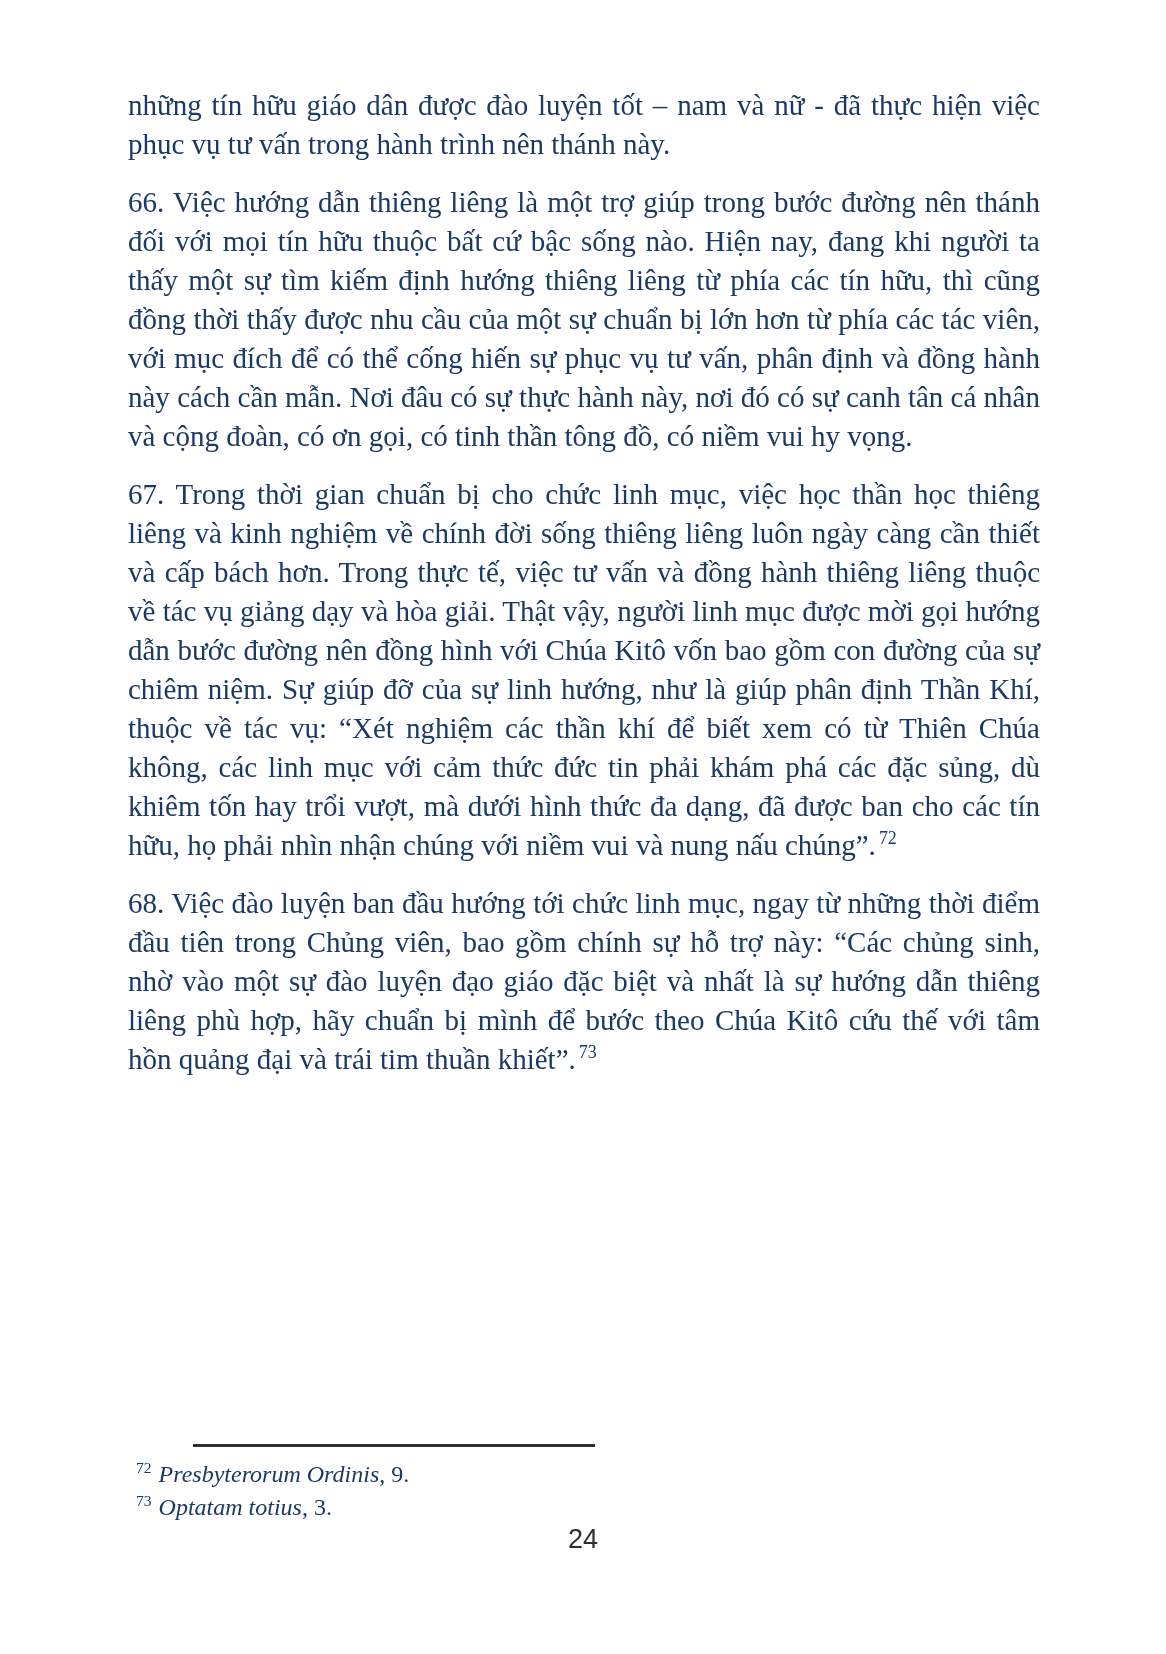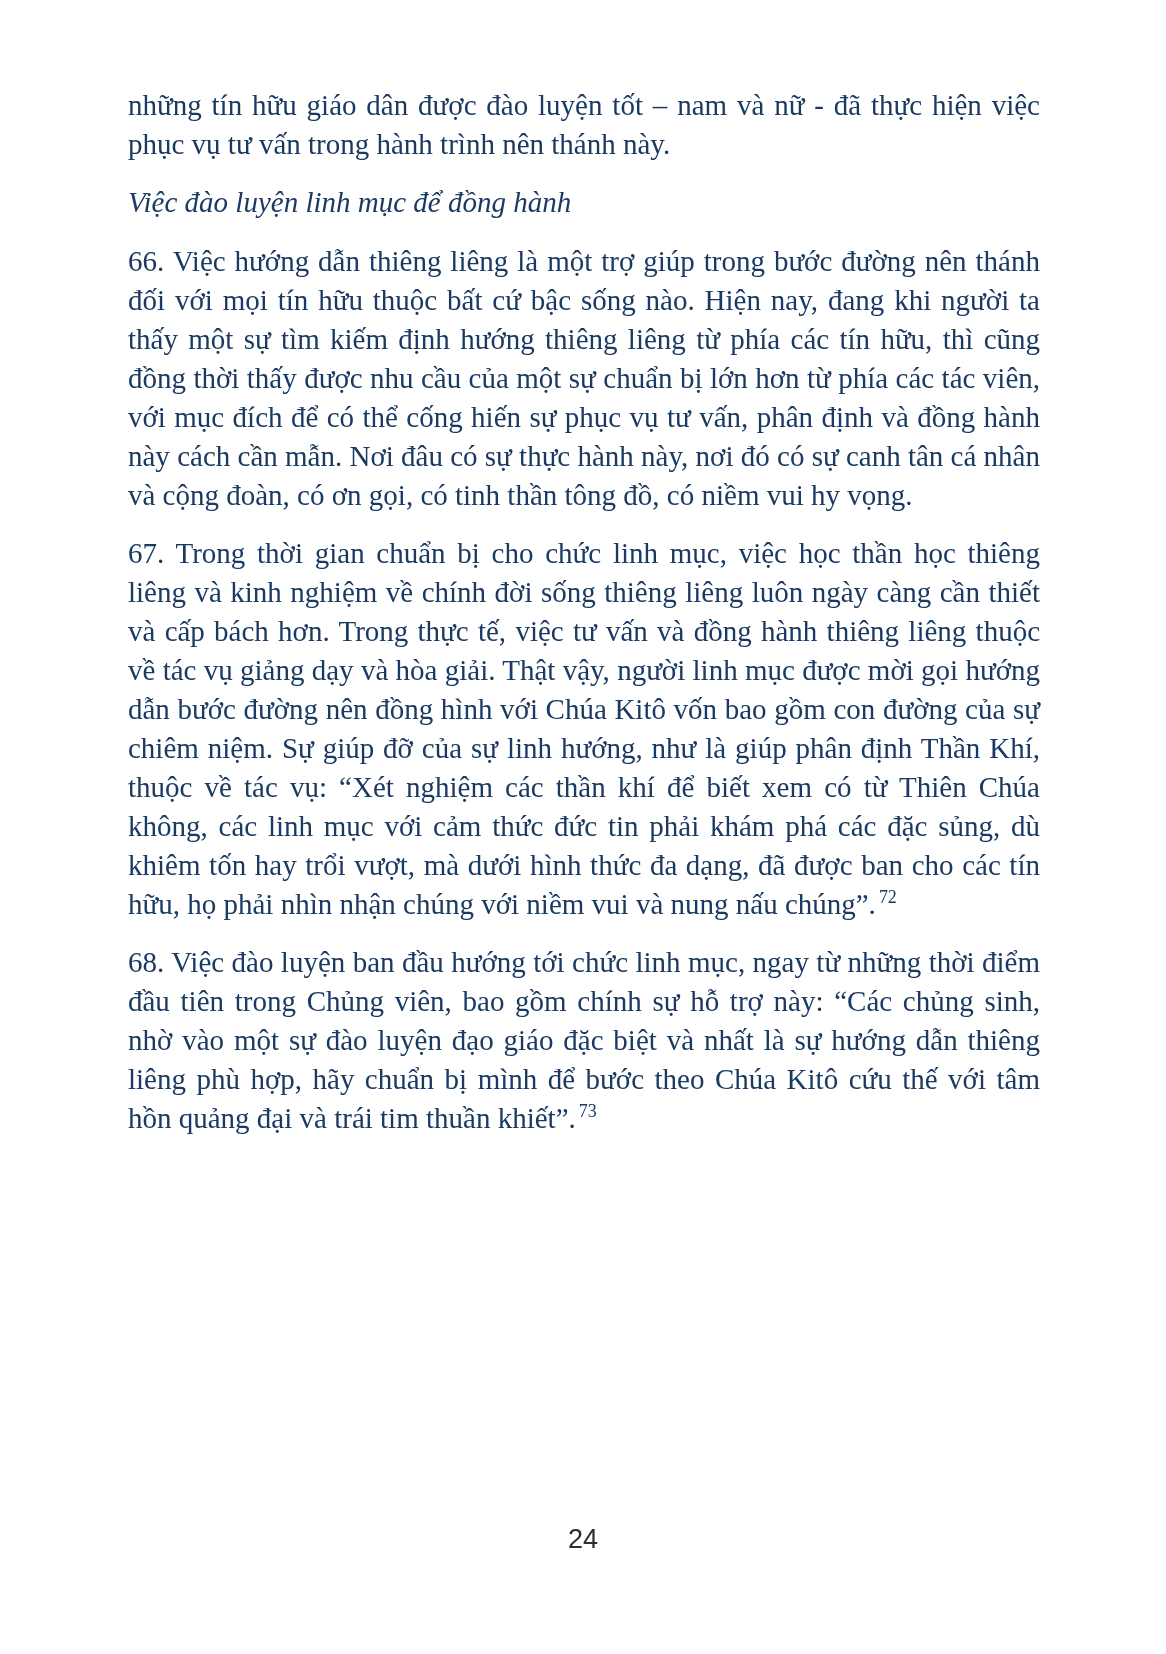--- a/index.html
+++ b/index.html
@@ -73,27 +73,33 @@
 </style>
 </head>
 <body>
 
 <div class="page">
 
   <div class="content">
 
     <p><span>những tín hữu giáo dân được đào luyện tốt – nam và nữ - đã thực hiện việc phục vụ tư vấn trong hành trình nên thánh này.</span></p>
 
-    <p class="section-heading">Việc đào luyện linh mục để đồng hành</p>
 
     <p><span class="para-number">66</span><span>. </span><span>Việc hướng dẫn thiêng liêng là một trợ giúp trong bước đường nên thánh đối với mọi tín hữu thuộc bất cứ bậc sống nào. Hiện nay, đang khi người ta thấy một sự tìm kiếm định hướng thiêng liêng từ phía các tín hữu, thì cũng đồng thời thấy được nhu cầu của một sự chuẩn bị lớn hơn từ phía các tác viên, với mục đích để có thể cống hiến sự phục vụ tư vấn, phân định và đồng hành này cách cần mẫn. Nơi đâu có sự thực hành này, nơi đó có sự canh tân cá nhân và cộng đoàn, có ơn gọi, có tinh thần tông đồ, có niềm vui hy vọng.</span></p>
 
     <p><span class="para-number">67</span><span>. </span><span>Trong thời gian chuẩn bị cho chức linh mục, việc học thần học thiêng liêng và kinh nghiệm về chính đời sống thiêng liêng luôn ngày càng cần thiết và cấp bách hơn. Trong thực tế, việc tư vấn và đồng hành thiêng liêng thuộc về tác vụ giảng dạy và hòa giải. Thật vậy, người linh mục được mời gọi hướng dẫn bước đường nên đồng hình với Chúa Kitô vốn bao gồm con đường của sự chiêm niệm. Sự giúp đỡ của sự linh hướng, như là giúp phân định Thần Khí, thuộc về tác vụ: “Xét nghiệm các thần khí để biết xem có từ Thiên Chúa không, các linh mục với cảm thức đức tin phải khám phá các đặc sủng, dù khiêm tốn hay trổi vượt, mà dưới hình thức đa dạng, đã được ban cho các tín hữu, họ phải nhìn nhận chúng với niềm vui và nung nấu chúng”.</span><sup class="fn-ref">72</sup></p>
 
     <p><span class="para-number">68</span><span>. </span><span>Việc đào luyện ban đầu hướng tới chức linh mục, ngay từ những thời điểm đầu tiên trong Chủng viên, bao gồm chính sự hỗ trợ này: “Các chủng sinh, nhờ vào một sự đào luyện đạo giáo đặc biệt và nhất là sự hướng dẫn thiêng liêng phù hợp, hãy chuẩn bị mình để bước theo Chúa Kitô cứu thế với tâm hồn quảng đại và trái tim thuần khiết”.</span><sup class="fn-ref">73</sup></p>
 
 
   </div>
 
+  <div class="footnote-area">
+    <div class="footnote-rule"></div>
+
+    <div class="footnote"><sup class="fn-marker">72</sup><span class="fn-source">Presbyterorum Ordinis</span><span>, 9.</span></div>
+
+    <div class="footnote"><sup class="fn-marker">73</sup><span class="fn-source">Optatam totius</span><span>, 3.</span></div>
+  </div>
 
   <div class="page-number">24</div>
 
 </div>
 
 </body></html>

